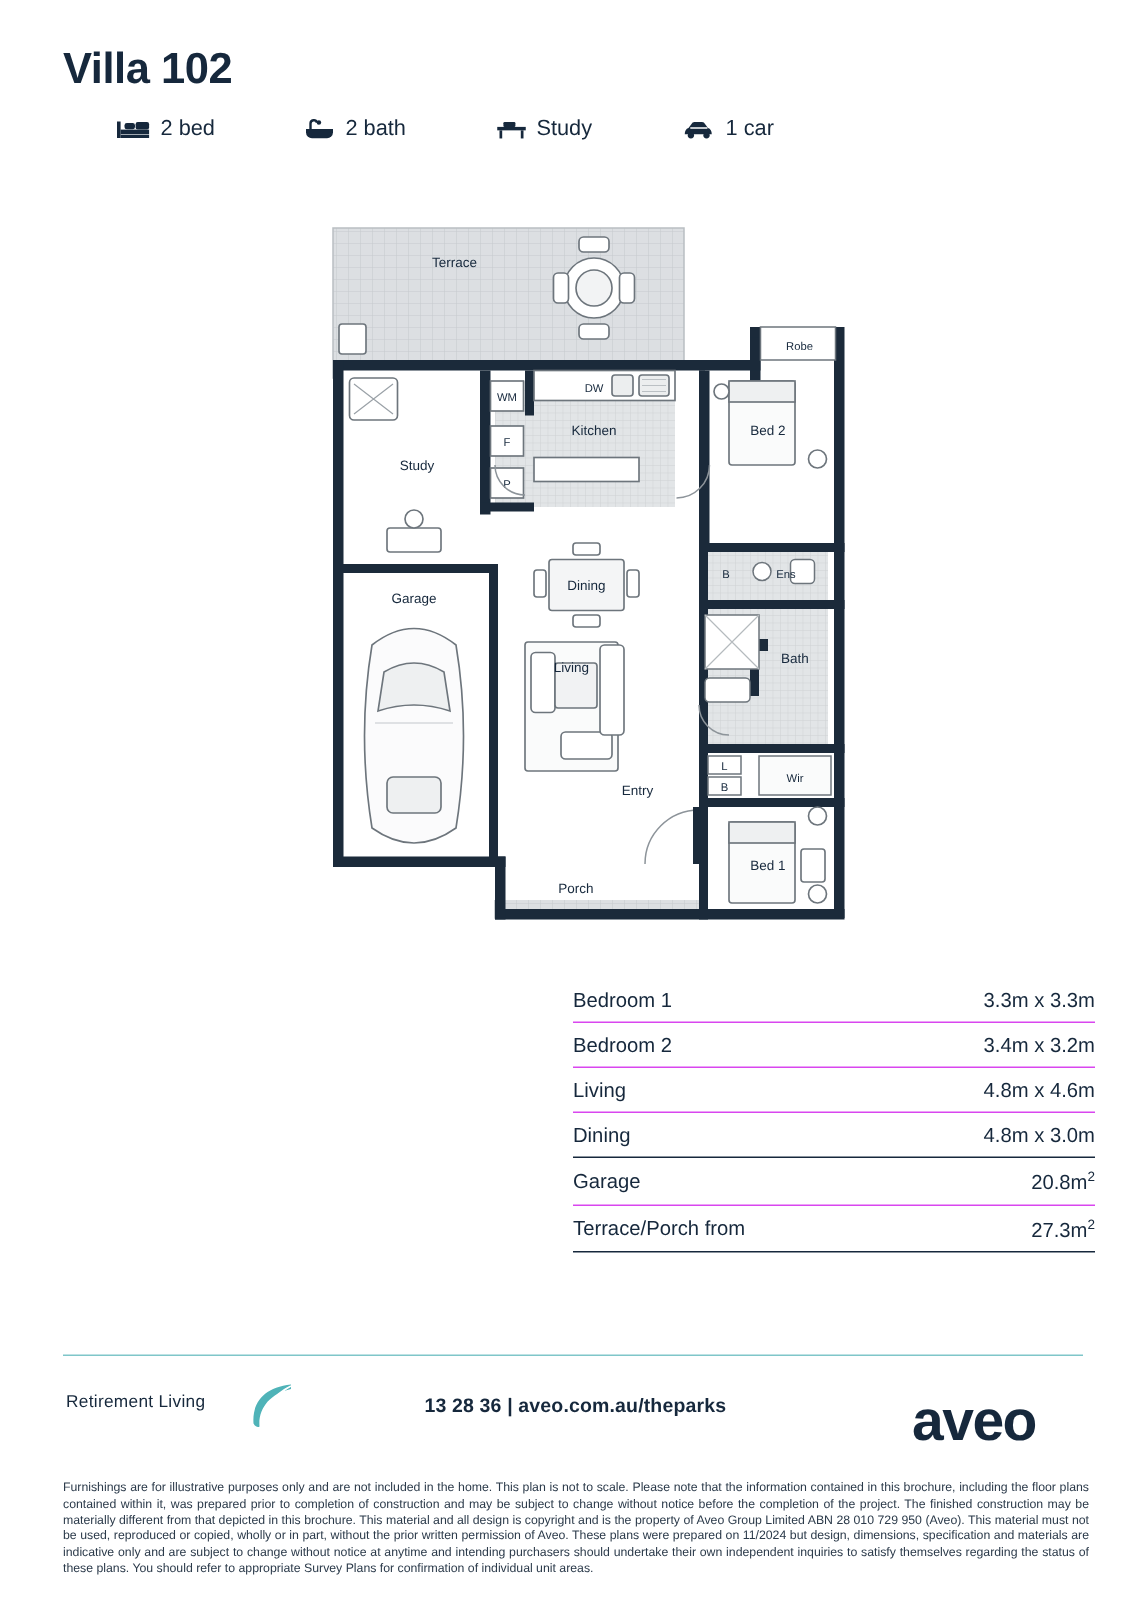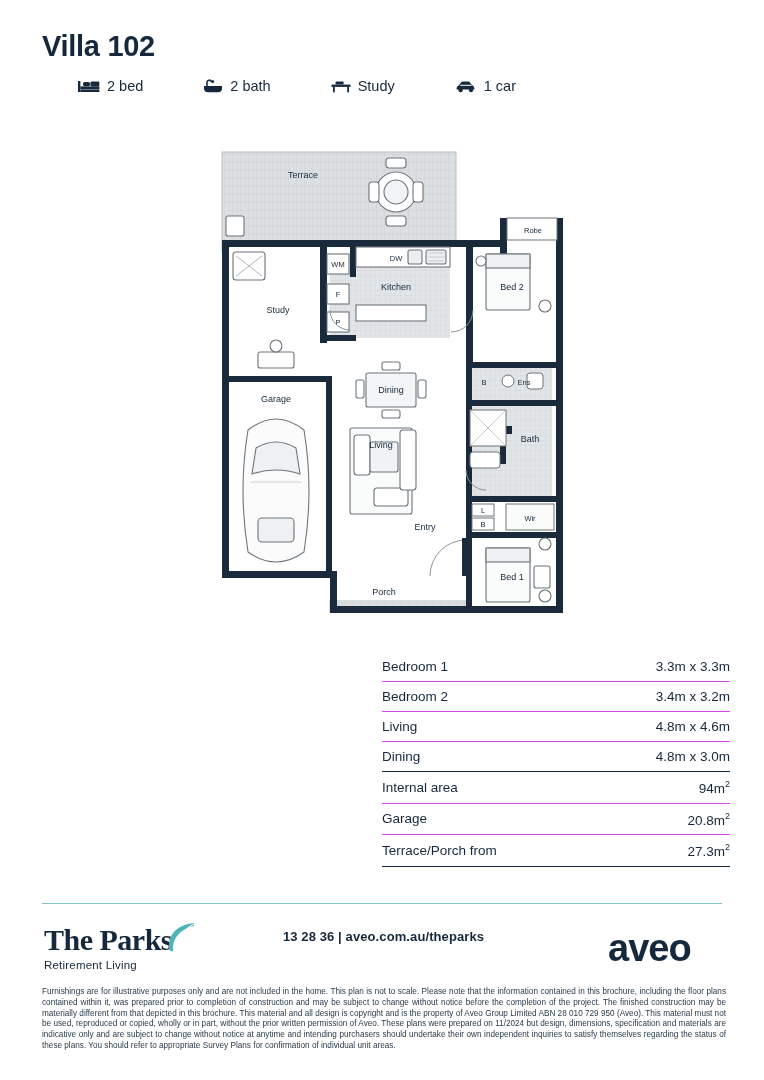--- a/index.html
+++ b/index.html
@@ -334,24 +334,20 @@
     <div class="srow">
       <span class="lbl">Living</span>
       <span class="val">4.8m x 4.6m</span>
     </div>
     <div class="srow thick">
       <span class="lbl">Dining</span>
       <span class="val">4.8m x 3.0m</span>
     </div>
 
     <div class="srow">
-      <span class="lbl">Internal area</span>
-      <span class="val"><span>94m</span><sup>2</sup></span>
-    </div>
-    <div class="srow">
       <span class="lbl">Garage</span>
       <span class="val"><span>20.8m</span><sup>2</sup></span>
     </div>
     <div class="srow thick">
       <span class="lbl">Terrace/Porch from</span>
       <span class="val"><span>27.3m</span><sup>2</sup></span>
     </div>
 
   </div>
 
@@ -359,21 +355,20 @@
 
   <div class="footer">
     <div class="parks-logo">
       <span class="leaf">
         <svg width="36" height="34" viewBox="0 0 36 34">
           <path d="M30 2 C12 4 4 14 5 28 C6 30 8 31 9 30 C8 18 16 8 30 5 Z" fill="#4fb3b8"></path>
           <path d="M30 3 C18 9 12 18 11 29" fill="none" stroke="#ffffff" stroke-width="1"></path>
           <path d="M28 4 C22 8 18 13 15 20" fill="none" stroke="#ffffff" stroke-width="0.8"></path>
         </svg>
       </span>
-      <div class="parks-name">The Parks</div>
       <div class="parks-sub">Retirement Living</div>
     </div>
 
     <div class="contact">
       <div class="line1">13 28 36 | aveo.com.au/theparks</div>
     </div>
 
     <div class="aveo">
       <div class="aveo-text">aveo</div>
     </div>

